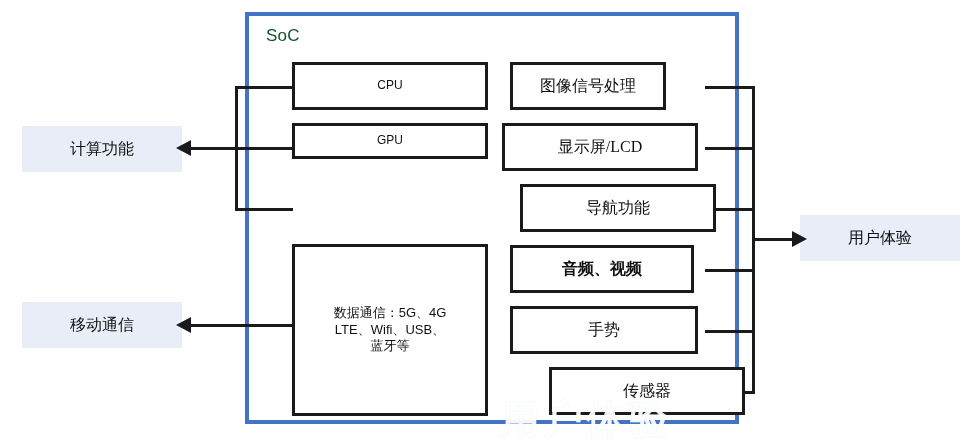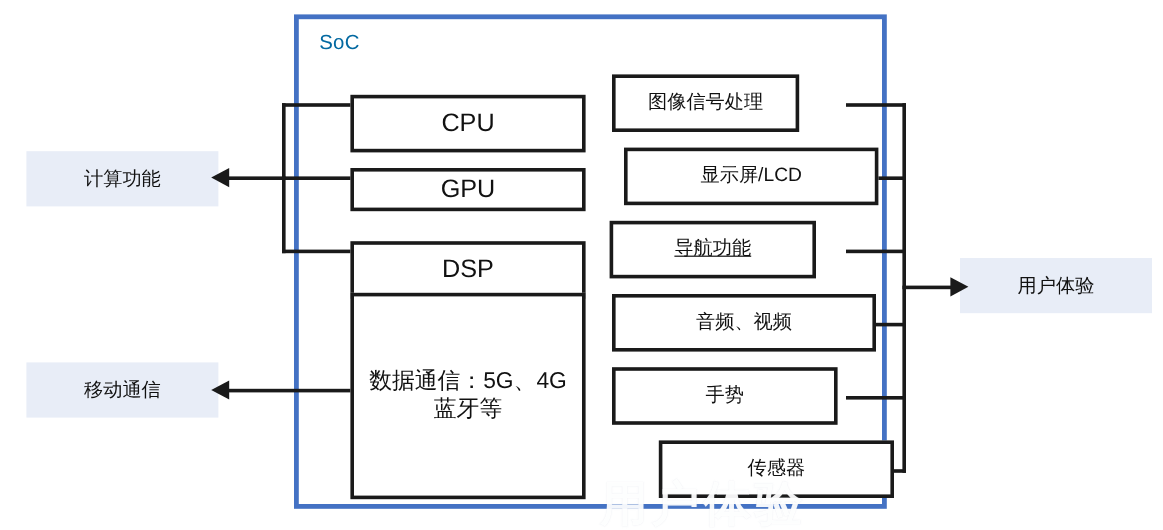--- a/index.html
+++ b/index.html
@@ -27,43 +27,43 @@
     height: 412px;
     border: 4px solid #4472C4;
     box-sizing: border-box;
     background: transparent;
   }
   .soc-label {
     position: absolute;
     left: 266px;
     top: 26px;
     font-size: 17px;
-    color: #0369a1;
+    color: #14532d;
     letter-spacing: 0.2px;
     white-space: nowrap;
   }
 
   
   .mod {
     position: absolute;
     box-sizing: border-box;
     border: 3px solid #1a1a1a;
     background: #ffffff;
     display: flex;
     align-items: center;
     justify-content: center;
     text-align: center;
     color: #111111;
     font-size: 16px;
     line-height: 1.28;
     z-index: 4;
   }
-  .mod.latin { font-size: 21px; margin-top: 17px; }
+  .mod.latin { font-size: 12px; }
   .mod.multi {
-    font-size: 19px;
+    font-size: 13px;
     padding: 0 8px;
     text-align: center;
   }
 
   
   .sidelabel {
     position: absolute;
     box-sizing: border-box;
     background: #E8EDF7;
     color: #111111;
@@ -139,39 +139,37 @@
 
   <div class="hline" style="left:190px; top:324px; width:104px;"></div>
   <div class="arrow-left" style="left:176px; top:317px;"></div>
 
   <div class="mod latin" style="left:292px; top:62px; width:196px; height:48px;">
     <span>CPU</span>
   </div>
   <div class="mod latin" style="left:292px; top:123px; width:196px; height:36px;">
     <span>GPU</span>
   </div>
-  <div class="mod latin" style="left:292px; top:184px; width:196px; height:48px;">
-    <span>DSP</span>
-  </div>
 
   <div class="mod multi" style="left:292px; top:244px; width:196px; height:172px; flex-direction:column;">
     <span>数据通信：5G、4G</span>
+    <span>LTE、Wifi、USB、</span>
     <span>蓝牙等</span>
   </div>
 
   <div class="mod" style="left:510px; top:62px; width:156px; height:48px;">
     <span>图像信号处理</span>
   </div>
-  <div class="mod" style="left:520px; top:123px; width:212px; height:48px;">
+  <div class="mod" style="left:502px; top:123px; width:196px; height:48px;font-family:Liberation Serif, serif;">
     <span>显示屏/LCD</span>
   </div>
-  <div class="mod" style="left:508px; top:184px; width:172px; height:48px;text-decoration:underline;">
+  <div class="mod" style="left:520px; top:184px; width:196px; height:48px;">
     <span>导航功能</span>
   </div>
-  <div class="mod" style="left:510px; top:245px; width:220px; height:48px;">
+  <div class="mod" style="left:510px; top:245px; width:184px; height:48px;font-weight:bold;">
     <span>音频、视频</span>
   </div>
   <div class="mod" style="left:510px; top:306px; width:188px; height:48px;">
     <span>手势</span>
   </div>
   <div class="mod" style="left:510px; top:367px; width:196px; height:48px;margin-left:39px;">
     <span>传感器</span>
   </div>
 
   <div class="hline" style="left:705px; top:86px;  width:50px;"></div>

